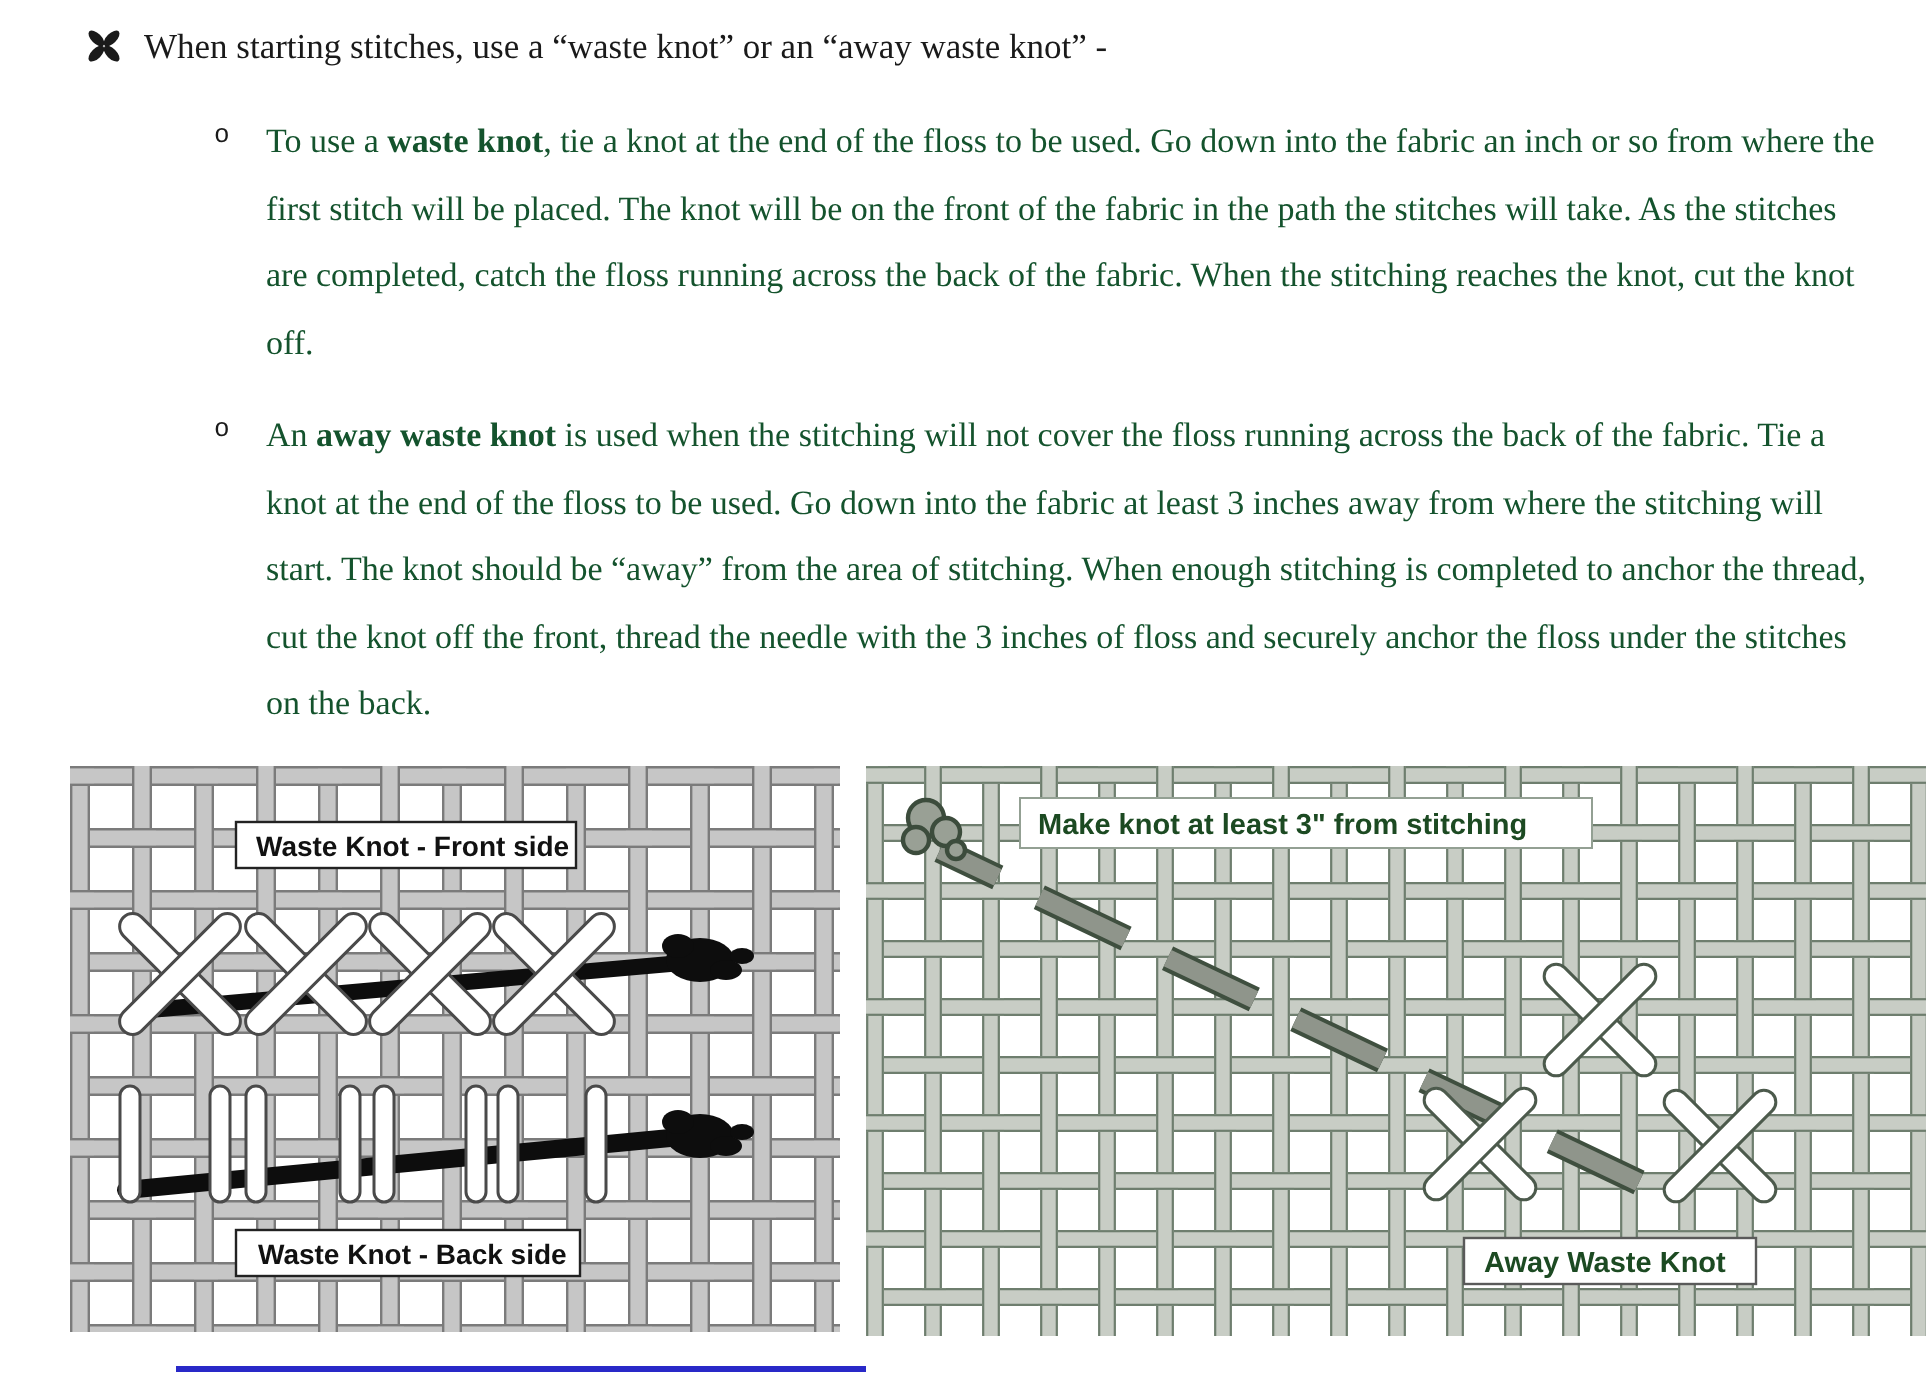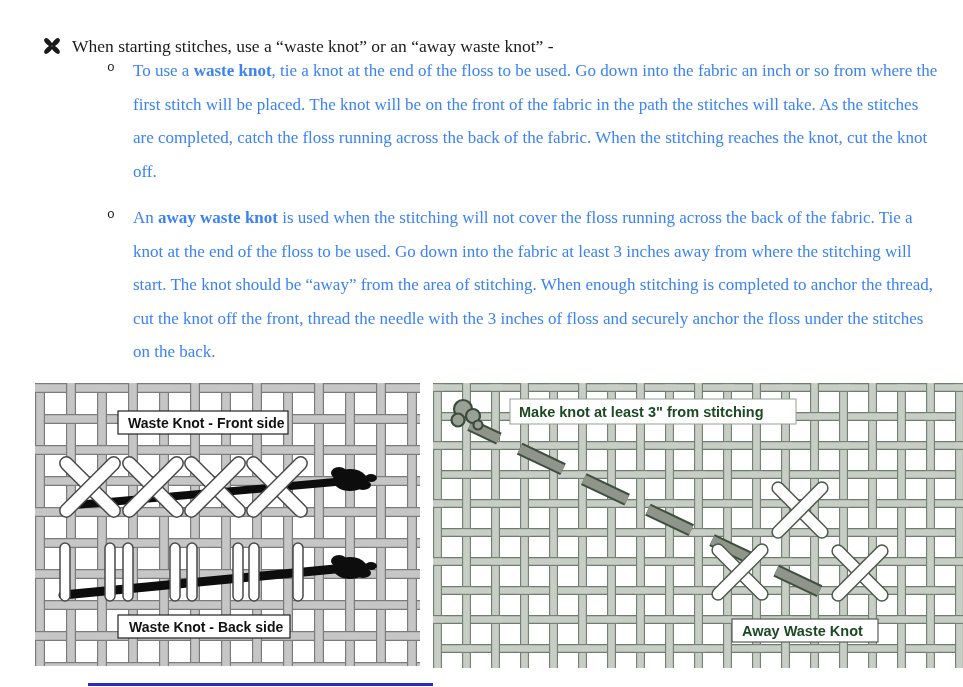--- a/index.html
+++ b/index.html
@@ -1,32 +1,32 @@
 <!DOCTYPE html>
 <html><head>
 <meta charset="utf-8">
 <style>
   html,body{margin:0;padding:0;background:#fff;}
   #page{
     position:relative;width:963px;height:687px;background:#ffffff;
     font-family:"Liberation Serif", serif;color:#1a1a1a;overflow:hidden;
   }
   
-  .heading-row{position:absolute;left:42px;top:11px;display:flex;align-items:flex-start;gap:10px;margin-top:23px;}
+  .heading-row{position:absolute;left:42px;top:11px;display:flex;align-items:flex-start;gap:10px;}
   .heading-row .orn{flex:0 0 auto;margin-top:2px;}
   .heading-text{font-size:17.5px;line-height:24px;white-space:nowrap;}
   
   .bullets{position:absolute;left:107px;top:54px;width:832px;}
   .bullet-item{display:flex;margin-bottom:13px;}
   .bullet-item .marker{
     flex:0 0 26px;font-family:"Liberation Mono", monospace;font-size:13px;
     padding-top:6px;color:#1a1a1a;
   }
   .bullet-item p{
-    margin:0;width:806px;font-size:17px;line-height:33.5px;color:#3b82f6;
+    margin:0;width:806px;font-size:17px;line-height:33.5px;color:#14532d;
     text-align:left;
   }
   .bullet-item p b{font-weight:bold;}
   
   .figure{position:absolute;}
   #fig-left{left:35px;top:383px;}
   #fig-right{left:433px;top:383px;}
   .fig-label{font-family:"Liberation Sans", sans-serif;font-weight:bold;}
   .blue-rule{position:absolute;left:88px;top:683px;width:345px;height:3px;background:#2929c8;}
 </style>

